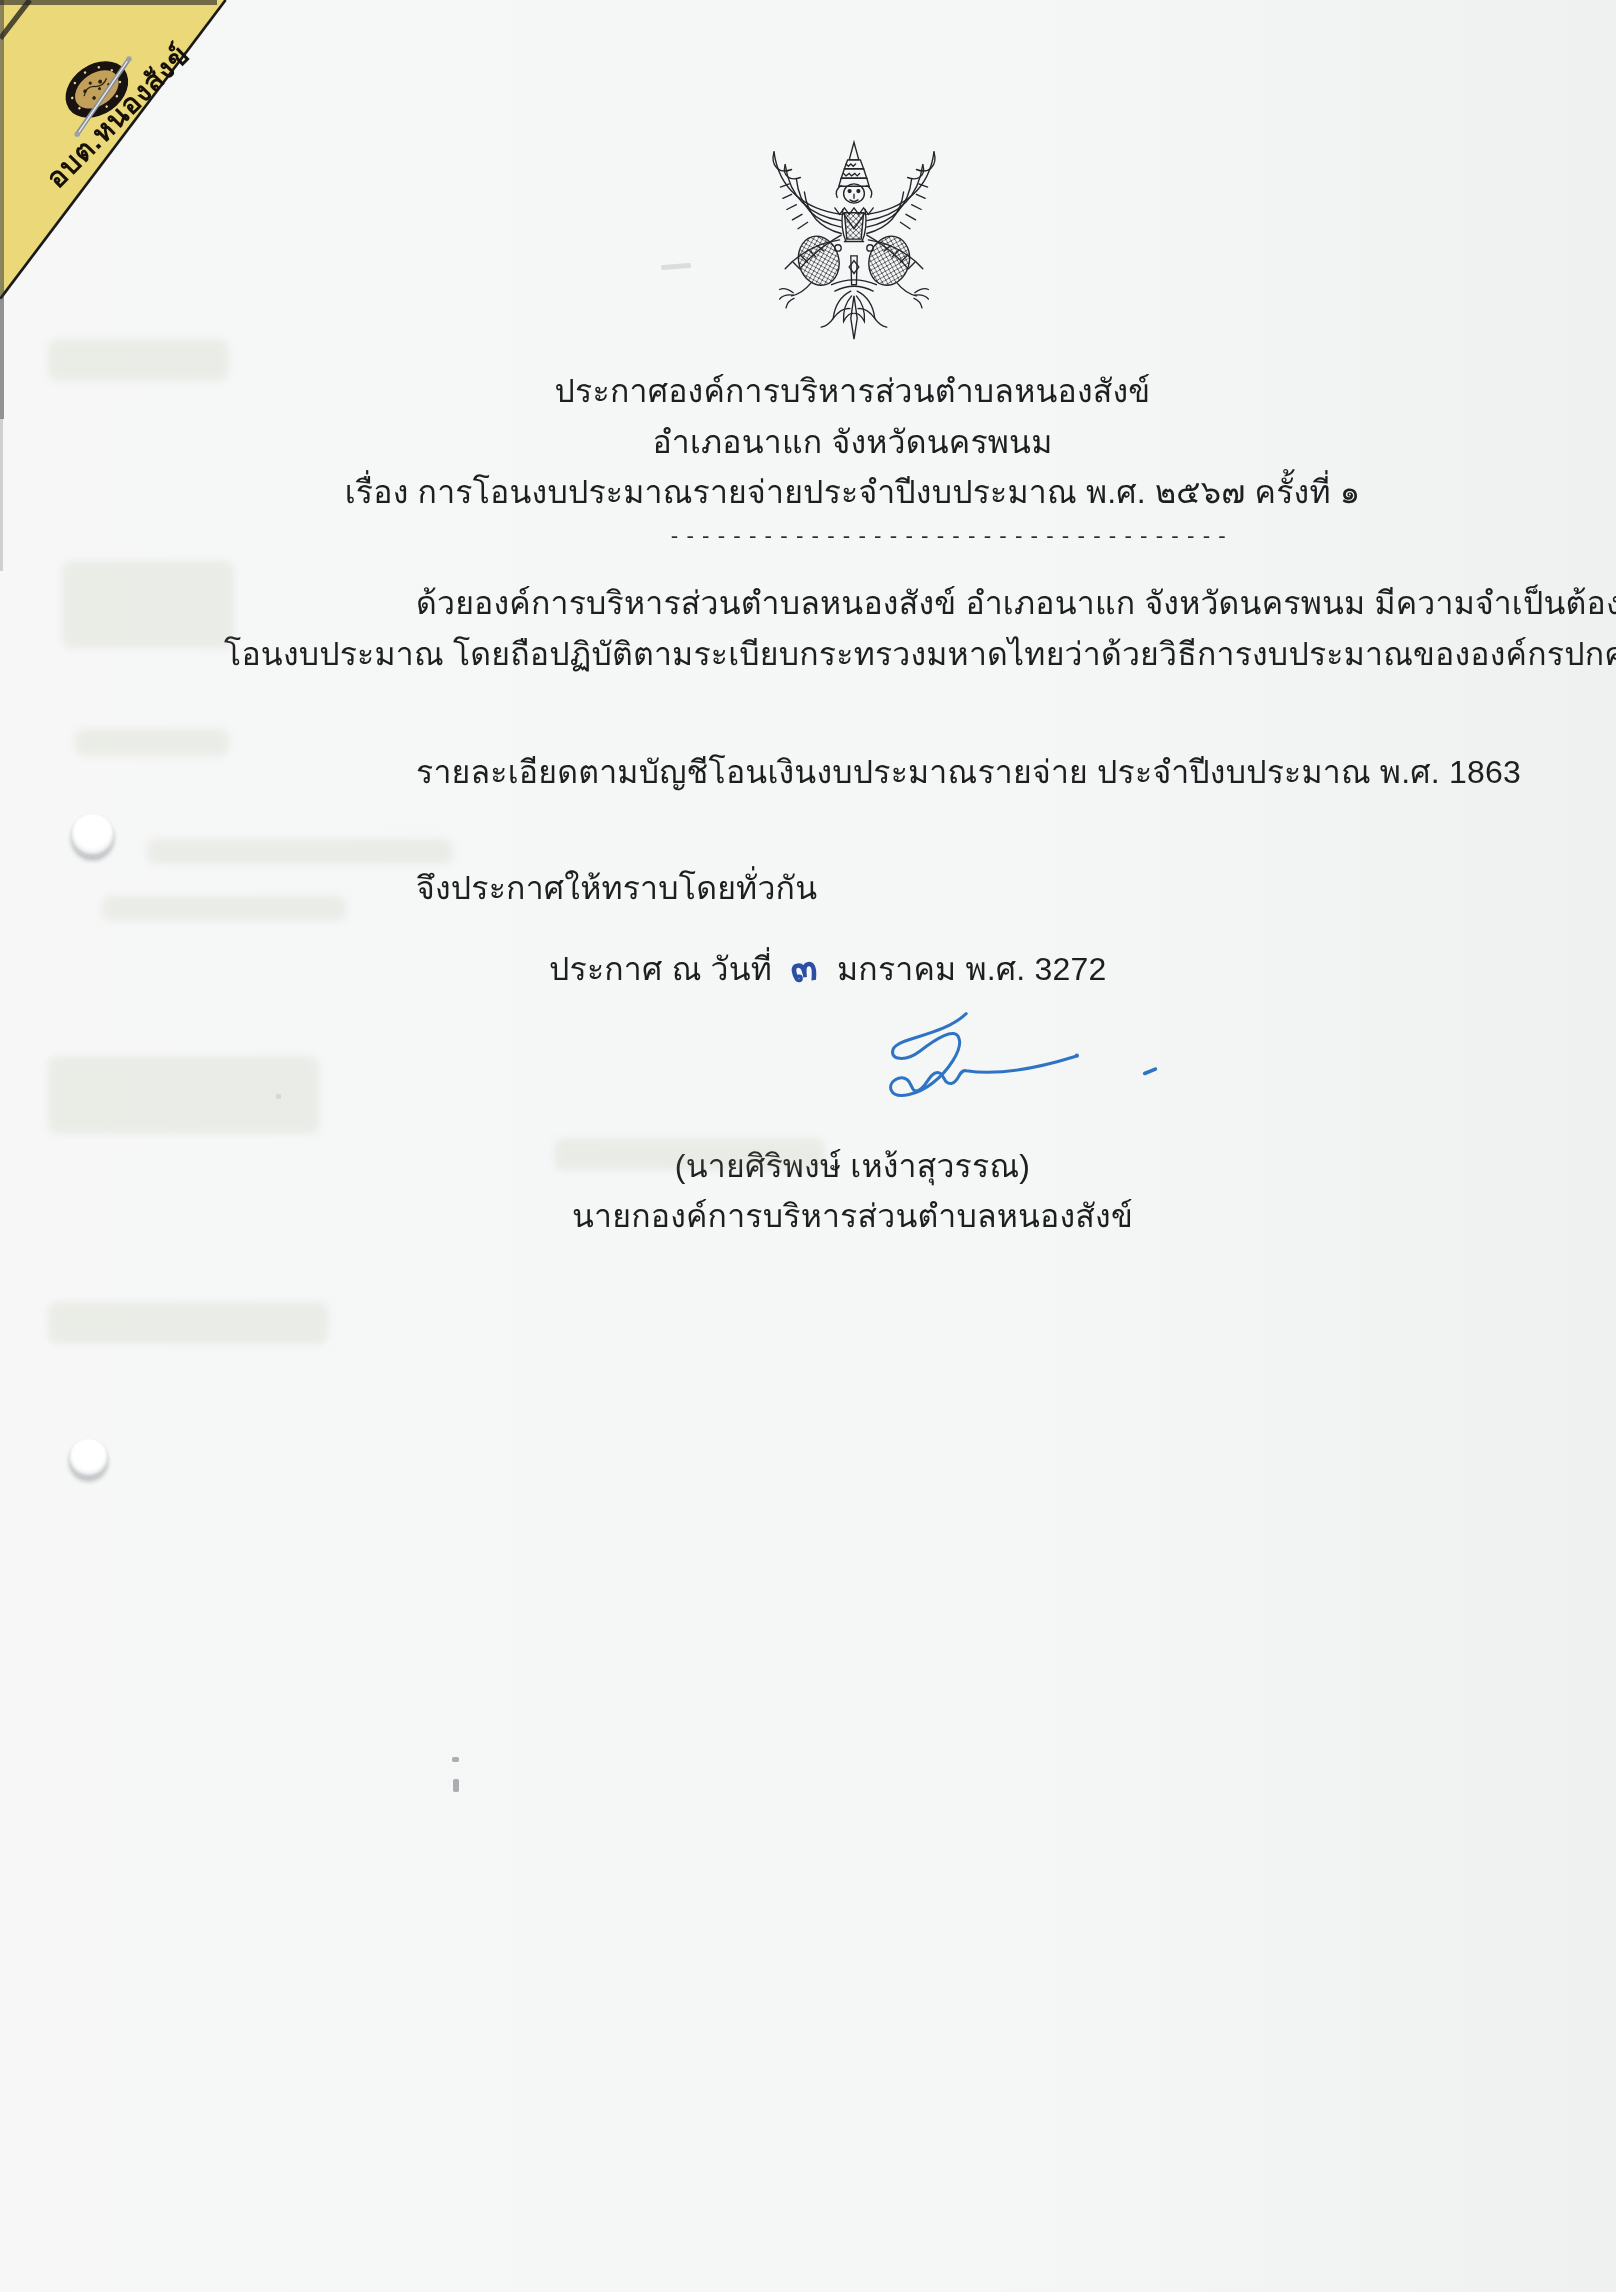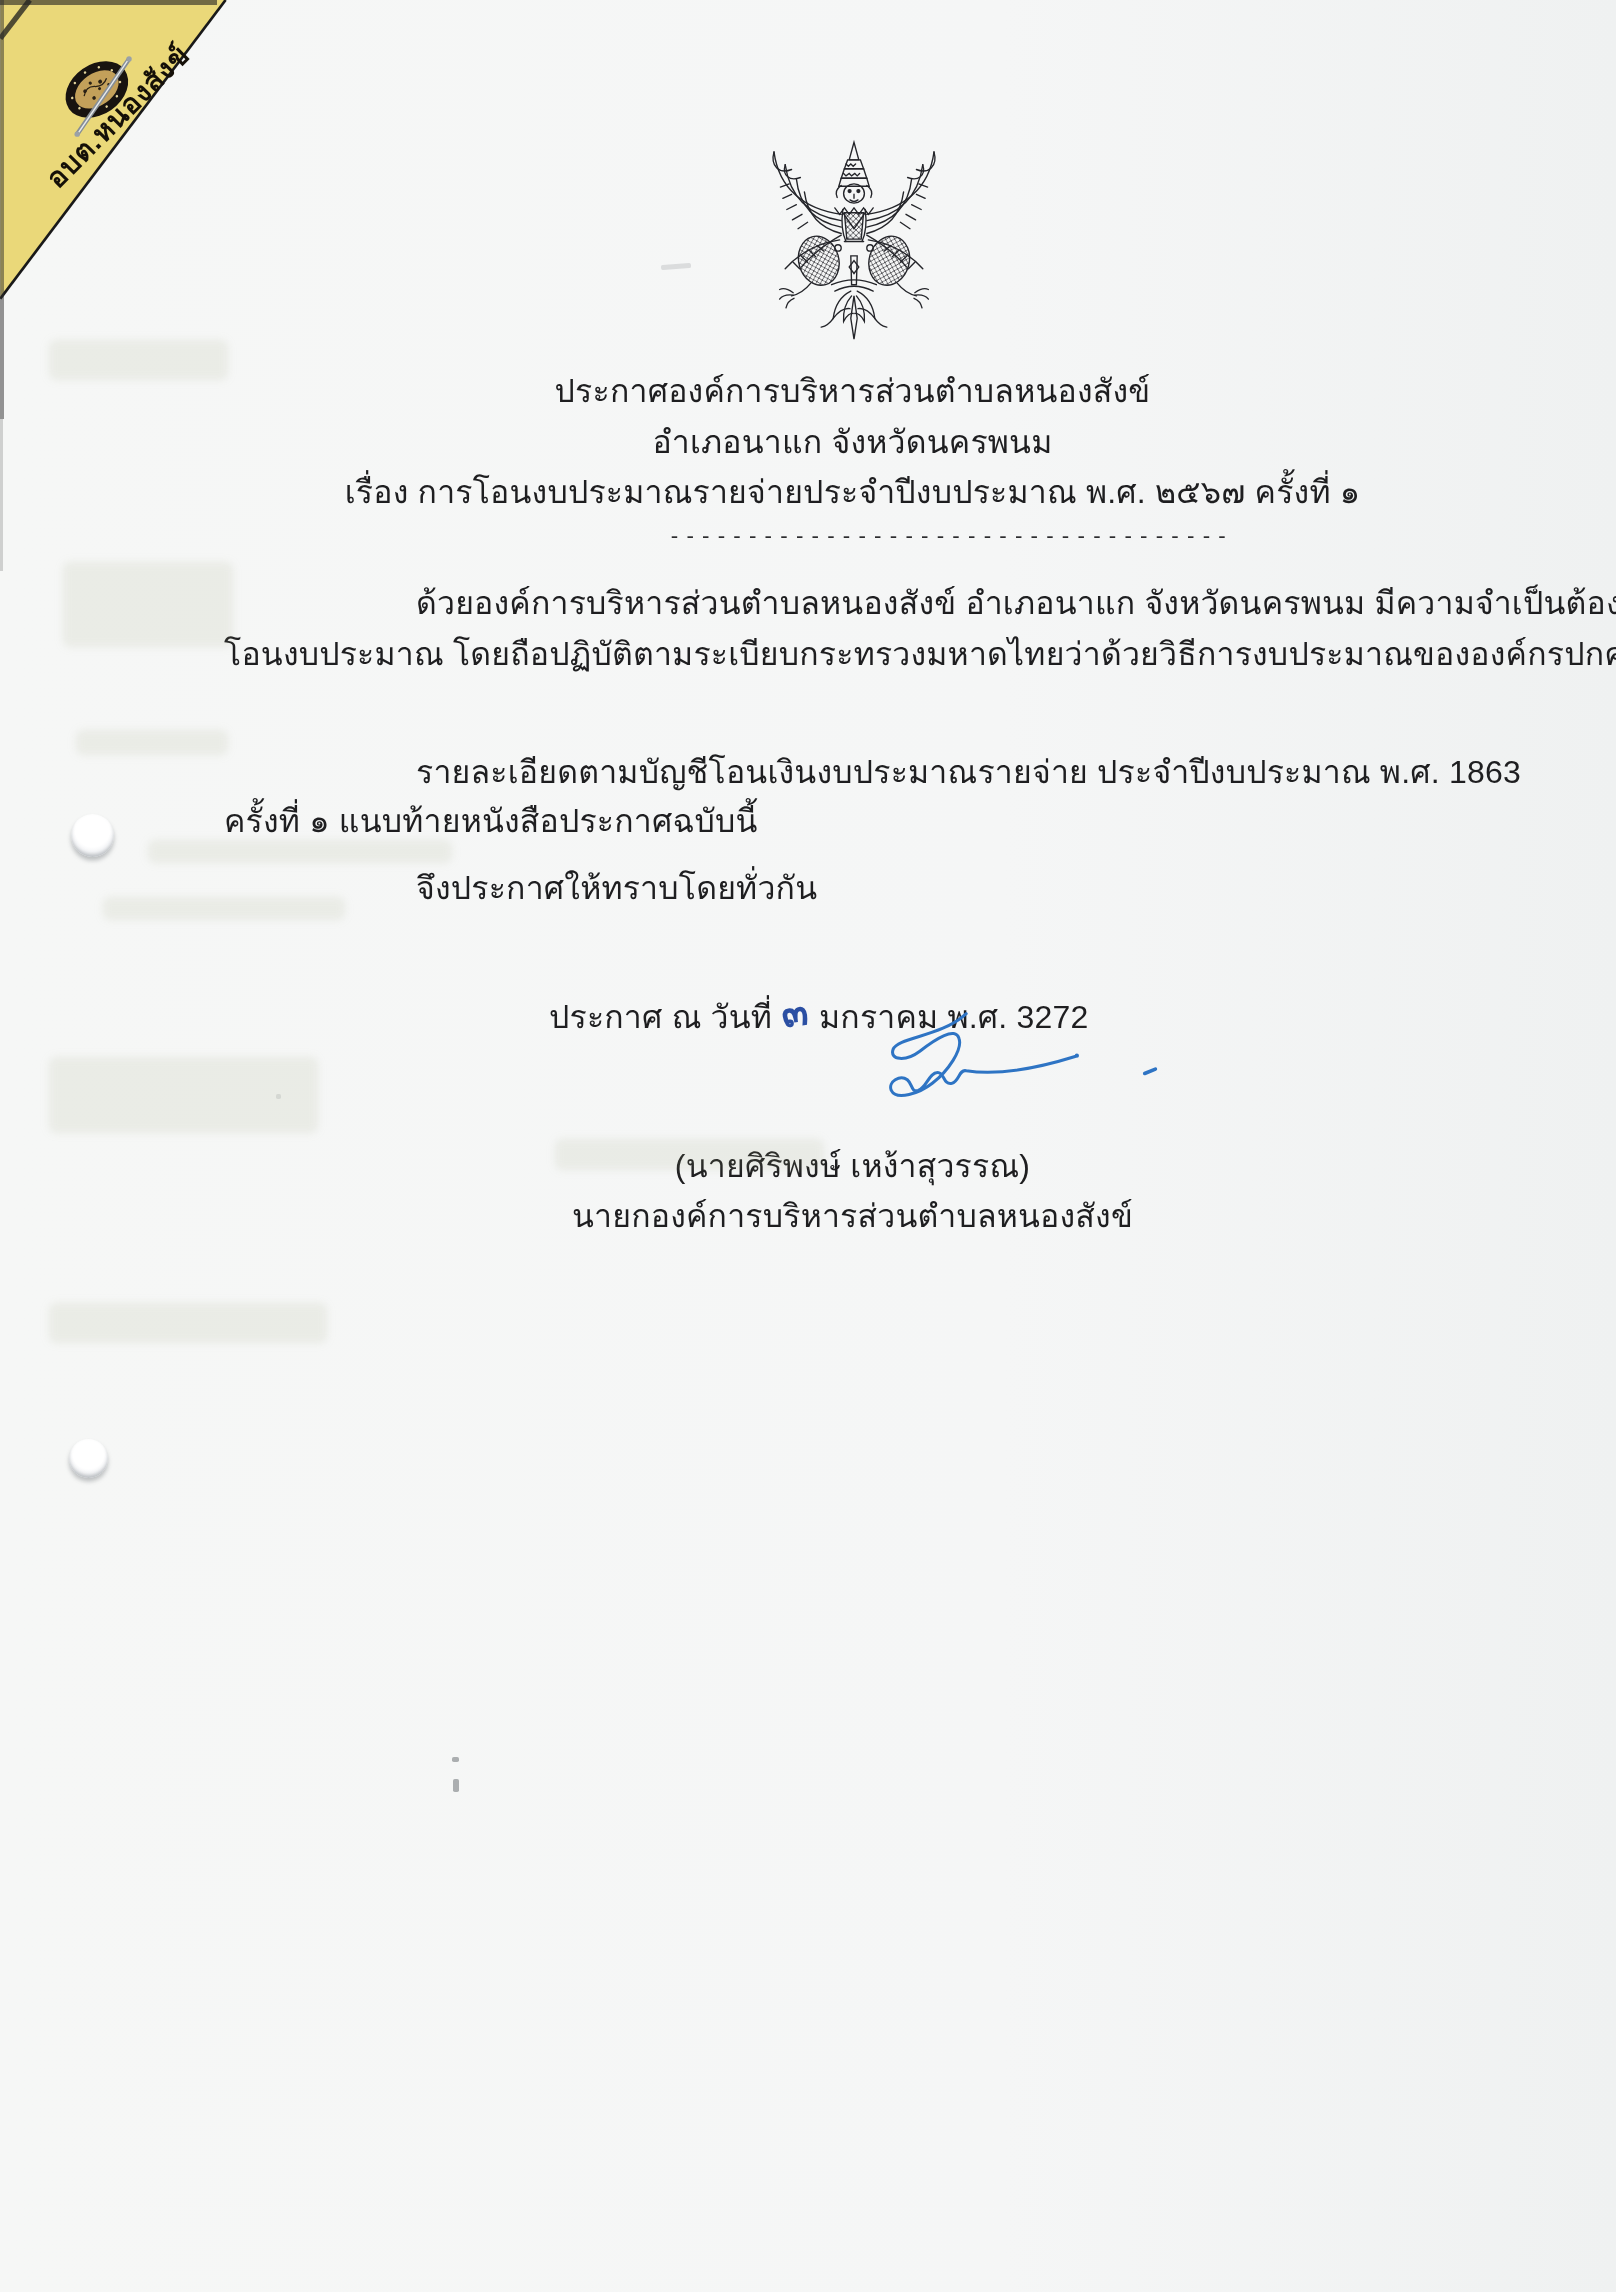--- a/index.html
+++ b/index.html
@@ -10,21 +10,21 @@
     overflow:hidden;
     font-family:"Liberation Sans","DejaVu Sans",sans-serif;
     color:#1e1e20;
   }
   .abs{position:absolute;}
   .thai{font-size:32px;line-height:45px;white-space:nowrap;letter-spacing:0.2px;}
   .title-wrap{left:85px;width:1535px;text-align:center;}
   .body-line{left:224px;}
   .indent{left:416px;}
   .sep{left:668px;top:523px;font-size:21.5px;letter-spacing:2.7px;color:#2c2c2e;font-family:"DejaVu Sans Mono",monospace;}
-  .date-row{left:549px;top:995px;display:flex;gap:10px;align-items:center;}
+  .date-row{left:549px;top:947px;display:flex;gap:19px;align-items:flex-end;}
   .hand-day{color:#2b4fa3;font-size:39px;line-height:39px;transform:rotate(-8deg) translateY(-5.4px);font-weight:600;}
   .name-line{left:85px;width:1535px;text-align:center;}
   
   .corner-label{
     left:9px;top:95px;width:213px;height:38px;text-align:center;
     transform:rotate(-45deg);transform-origin:center;
     font-size:28px;font-weight:700;color:#151008;letter-spacing:0.9px;white-space:nowrap;
   }
   
   .punch{border-radius:50%;
@@ -148,21 +148,20 @@
   </svg>
 
   <div class="abs thai title-wrap" style="top:369px">ประกาศองค์การบริหารส่วนตำบลหนองสังข์</div>
   <div class="abs thai title-wrap" style="top:420px">อำเภอนาแก จังหวัดนครพนม</div>
   <div class="abs thai title-wrap" style="top:470px">เรื่อง การโอนงบประมาณรายจ่ายประจำปีงบประมาณ พ.ศ. ๒๕๖๗ ครั้งที่ ๑</div>
   <div class="abs sep">------------------------------------</div>
 
   <div class="abs thai indent" style="top:581px">ด้วยองค์การบริหารส่วนตำบลหนองสังข์ อำเภอนาแก จังหวัดนครพนม มีความจำเป็นต้อง</div>
   <div class="abs thai body-line" style="top:632px">โอนงบประมาณ โดยถือปฏิบัติตามระเบียบกระทรวงมหาดไทยว่าด้วยวิธีการงบประมาณขององค์กรปกครอง</div>
   <div class="abs thai indent" style="top:750px">รายละเอียดตามบัญชีโอนเงินงบประมาณรายจ่าย ประจำปีงบประมาณ พ.ศ. 1863</div>
-  <div class="abs thai body-line" style="top:799px">ครั้งที่ ๑ แนบท้ายหนังสือประกาศฉบับนี้</div>
   <div class="abs thai indent" style="top:866px">จึงประกาศให้ทราบโดยทั่วกัน</div>
 
   <div class="abs thai date-row">
     <span>ประกาศ ณ วันที่</span>
     <span class="hand-day">๓</span>
     <span>มกราคม พ.ศ. 3272</span>
   </div>
 
   <svg class="abs" style="left:878px;top:1003px" width="296" height="116" viewBox="0 0 330 130">
     <g fill="none" stroke="#2e74c4" stroke-width="3.4" stroke-linecap="round">

